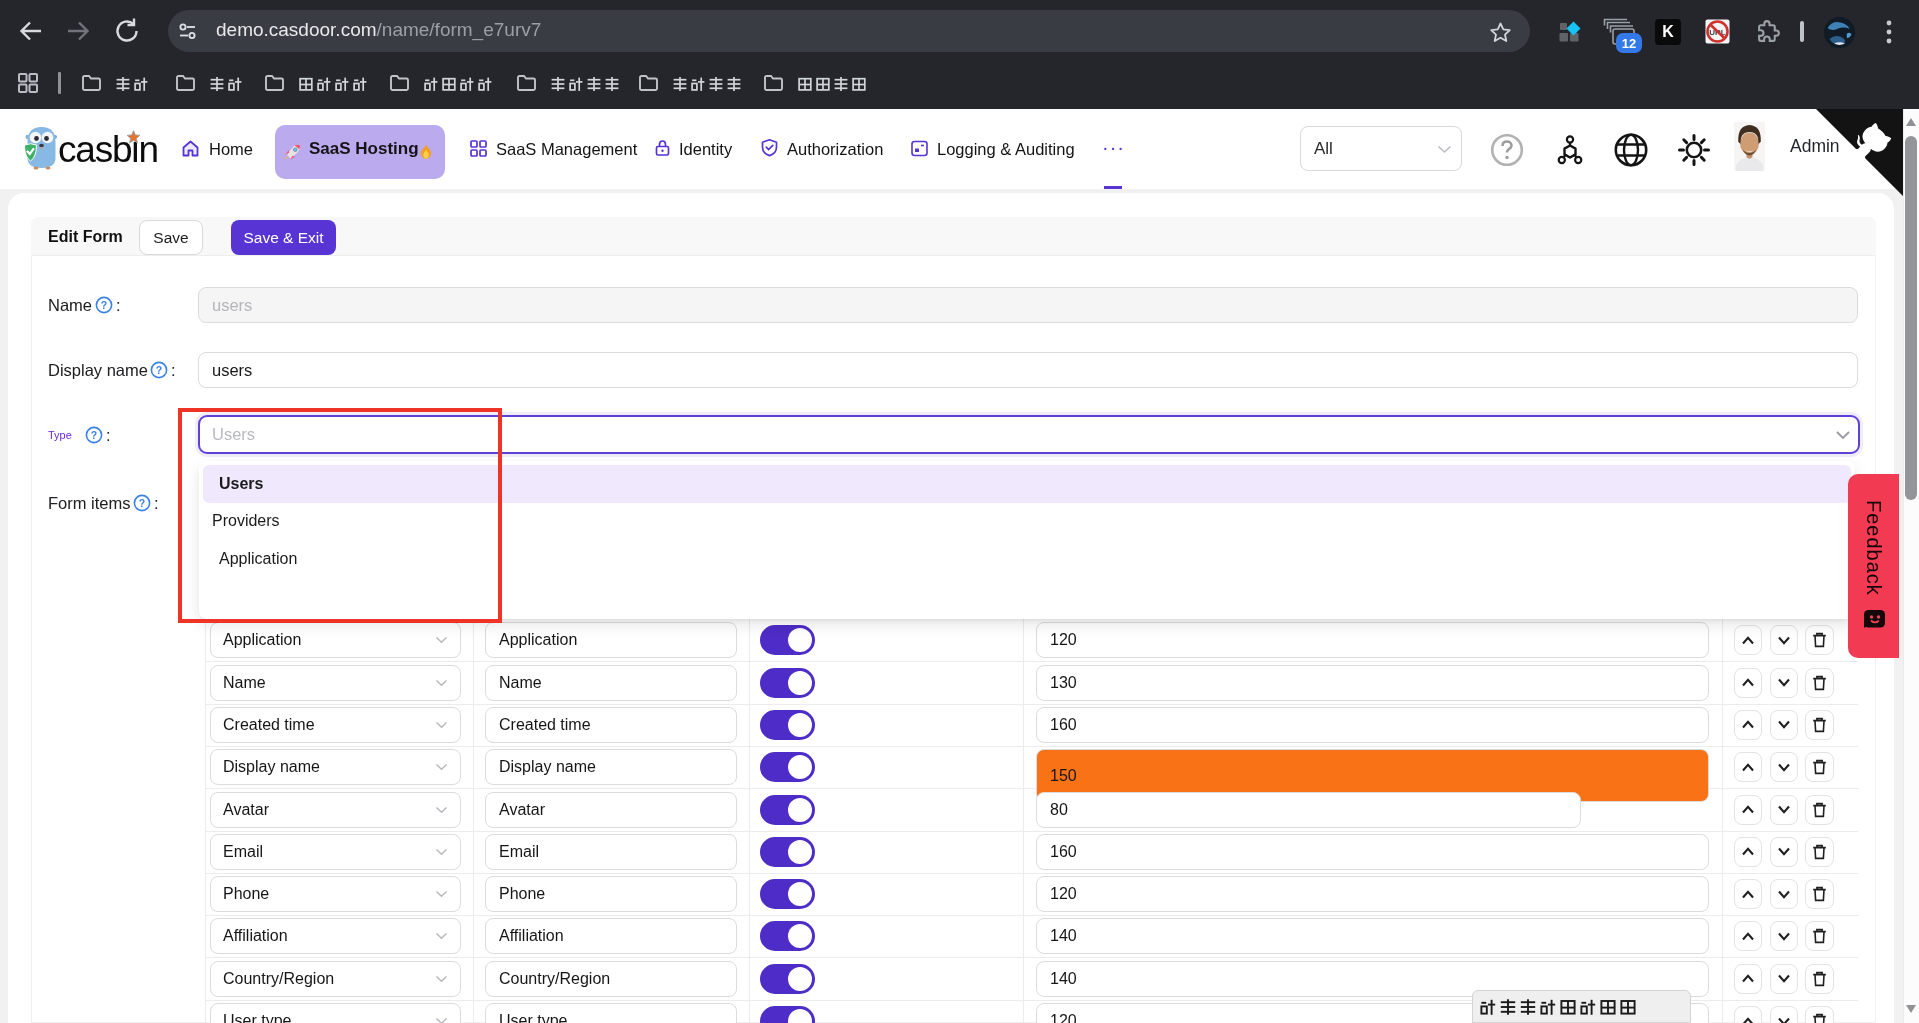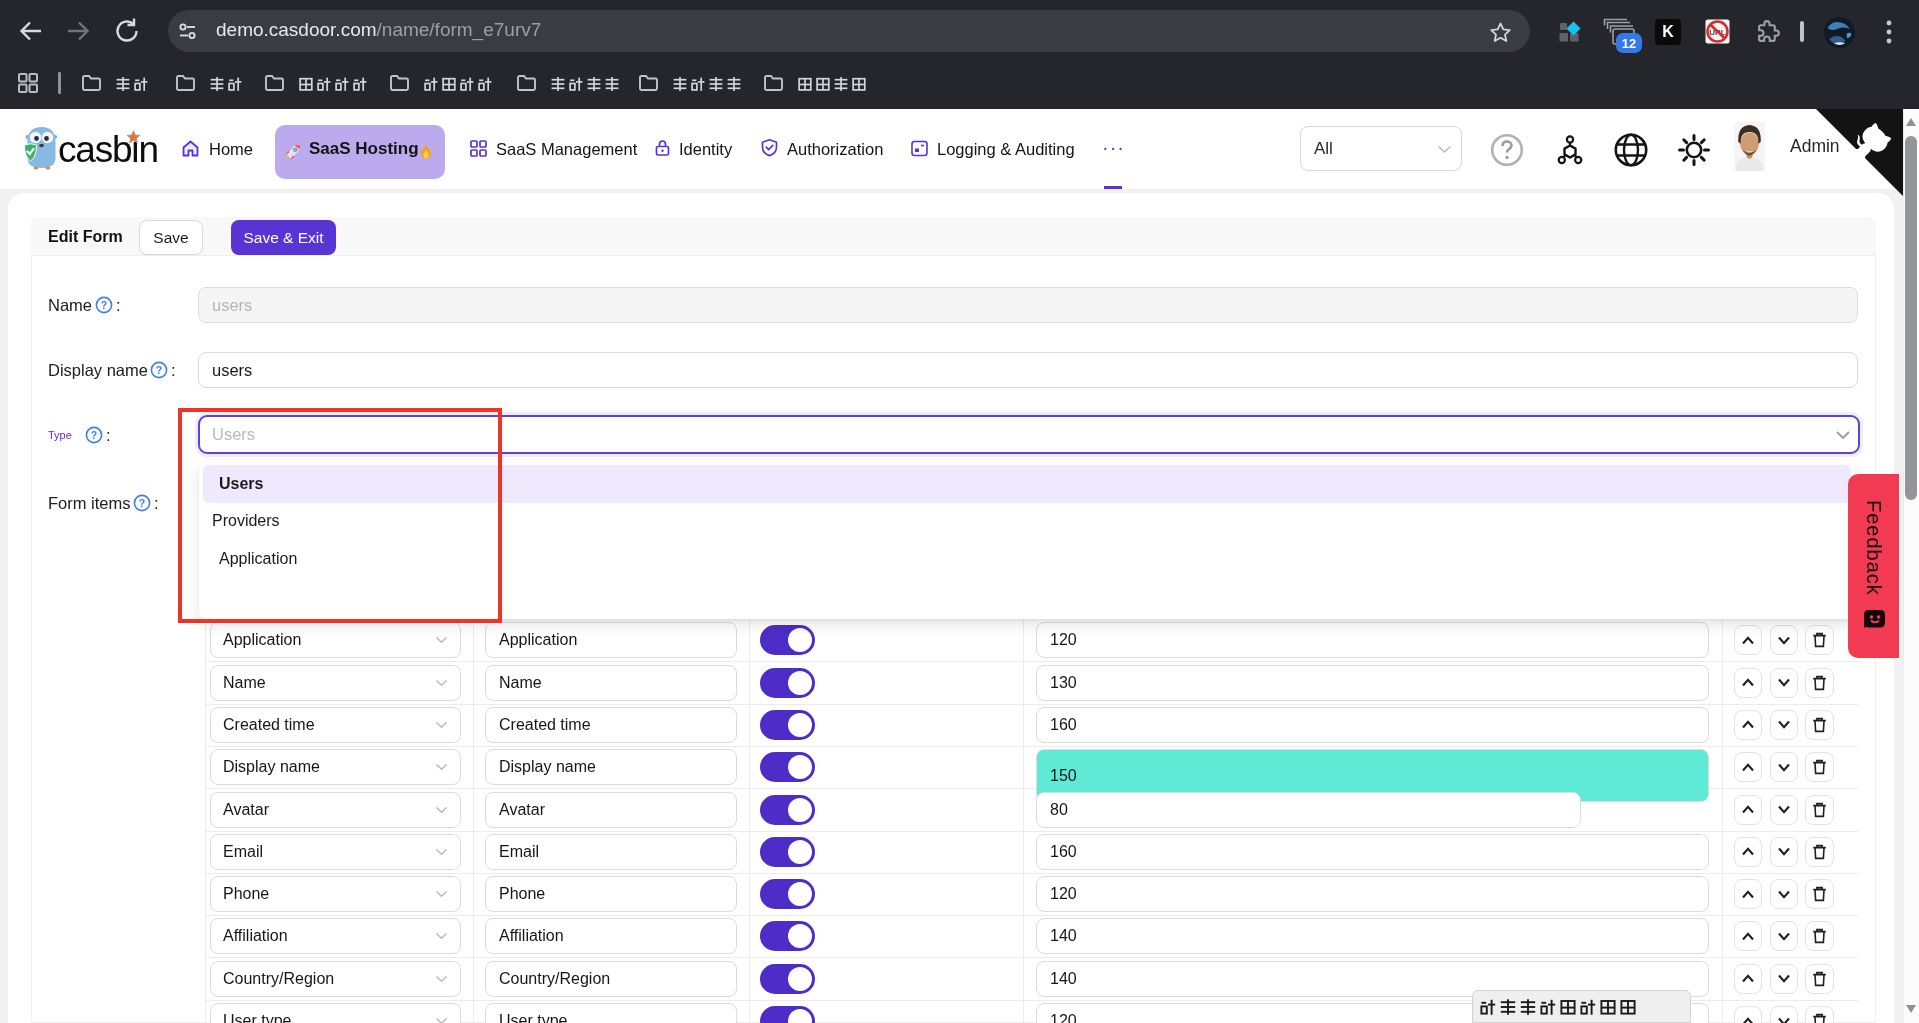--- a/index.html
+++ b/index.html
@@ -136,21 +136,21 @@
     </div>
 <div class="abs flx" style="left:210px;top:749.2px;width:251px;height:36px;border:1px solid #dcdcde;border-radius:8px;background:#fff;padding-left:12px;font-size:16px;color:#161618;justify-content:space-between">
       <span>Display name</span>
       <svg width="13" height="8" viewBox="0 0 13 8" style="margin-right:12px">
         <path d="M1.5 1.5 L6.5 6.3 L11.5 1.5" fill="none" stroke="#b9b9bf" stroke-width="1.5"></path>
       </svg>
     </div>
 <div class="abs flx" style="left:485px;top:749.2px;width:252px;height:36px;border:1px solid #dcdcde;border-radius:8px;background:#fff;padding-left:13px;font-size:16px;color:#161618">Display name</div>
 <div class="abs" style="left:760px;top:752.2px;width:55px;height:30px;border-radius:15px;background:#4e2cc7"></div>
 <div class="abs" style="left:788px;top:755.2px;width:24px;height:24px;border-radius:50%;background:#fff"></div>
-<div class="abs flx" style="left:1036px;top:749.2px;width:673px;height:53px;border:1px solid #dcdcde;border-radius:8px;background:#5eead4;padding-left:13px;font-size:16px;color:#161618">150</div>
+<div class="abs flx" style="left:1036px;top:749.2px;width:673px;height:53px;border:1px solid #dcdcde;border-radius:8px;background:#f97316;padding-left:13px;font-size:16px;color:#161618">150</div>
 <div class="abs flx" style="left:1733.5px;top:752.2px;width:28.5px;height:30px;border:1px solid #e3e3e5;border-radius:8px;background:#fff;justify-content:center">
       <svg width="14" height="9" viewBox="0 0 14 9">
         <path d="M2 7.5 L7 1.8 L12 7.5" fill="none" stroke="#202020" stroke-width="2.1"></path>
       </svg>
     </div>
 <div class="abs flx" style="left:1769.5px;top:752.2px;width:28.5px;height:30px;border:1px solid #e3e3e5;border-radius:8px;background:#fff;justify-content:center">
       <svg width="14" height="9" viewBox="0 0 14 9">
         <path d="M2 1.5 L7 7.2 L12 1.5" fill="none" stroke="#202020" stroke-width="2.1"></path>
       </svg>
     </div>

